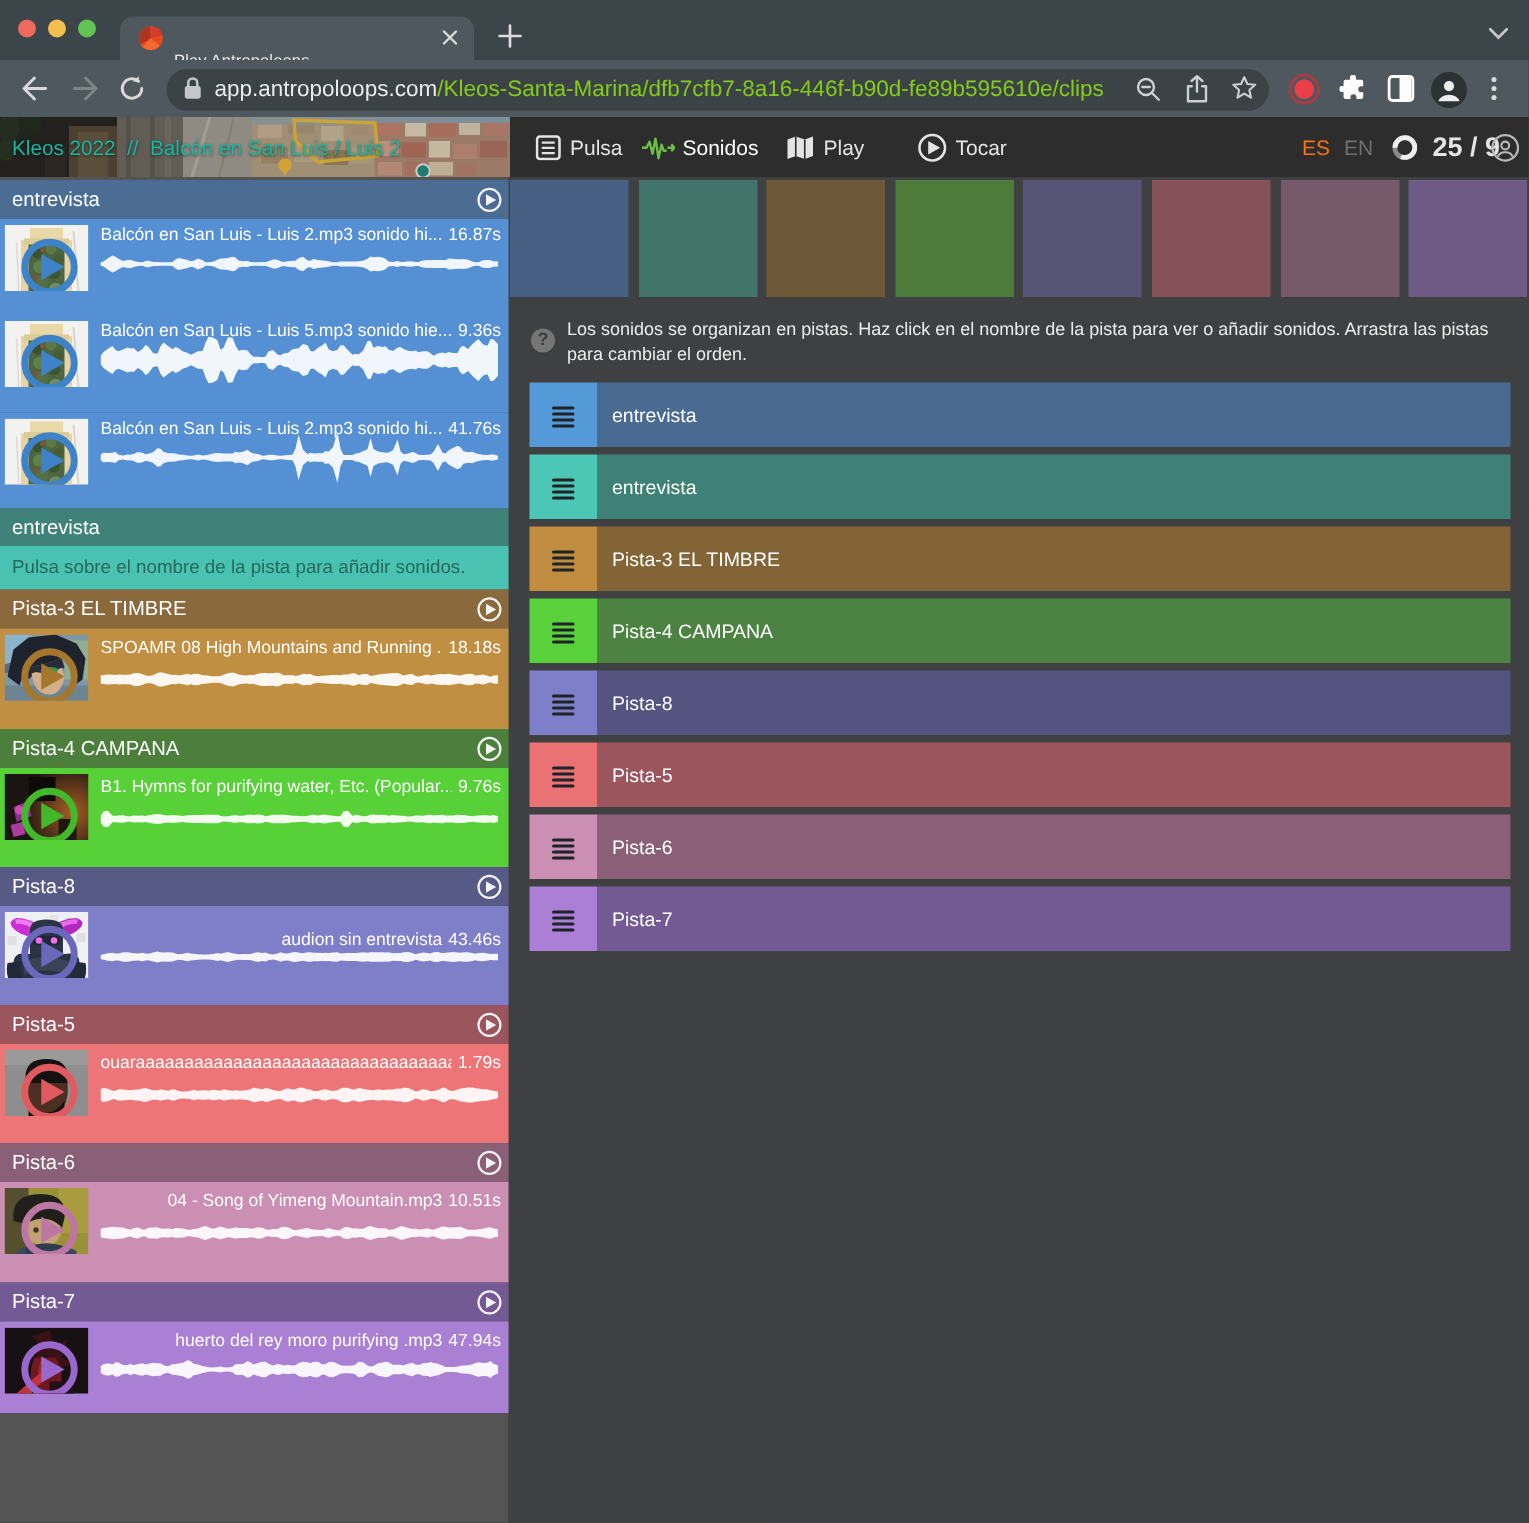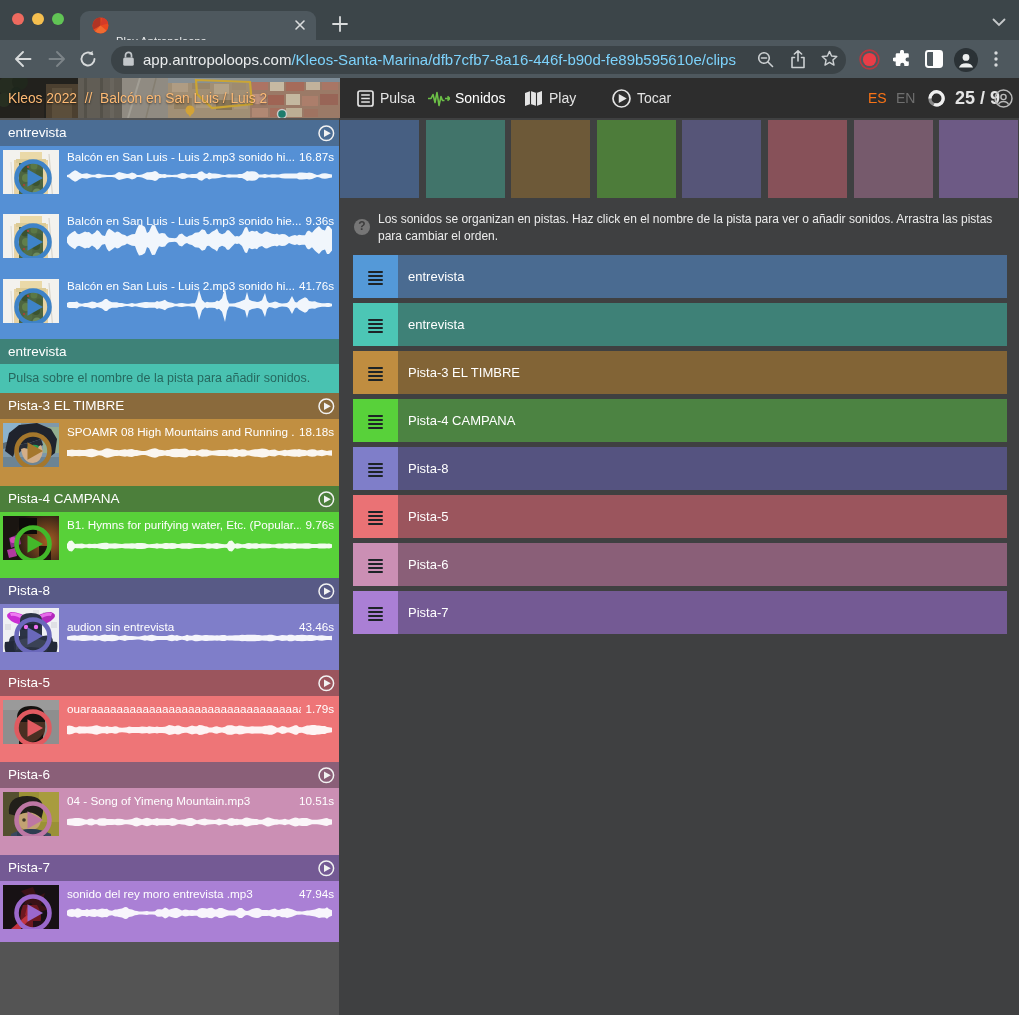--- a/index.html
+++ b/index.html
@@ -6,32 +6,32 @@
   font-family:"Liberation Sans", sans-serif; }
 .abs { position:absolute; }
 
 #titlebar { position:absolute; left:0; top:0; width:1019px; height:40px; background:#3c4549; }
 .light { position:absolute; top:13px; width:12px; height:12px; border-radius:50%; }
 #tab { position:absolute; left:80px; top:11px; width:236px; height:29px; background:#4e585e; border-radius:9px 9px 0 0; }
 #tabtitle { position:absolute; left:36px; top:24px; font-size:11px; color:#e9ebec; letter-spacing:0.1px; }
 #toolbar { position:absolute; left:0; top:40px; width:1019px; height:38px; background:#4e585e; }
 #urlpill { position:absolute; left:111px; top:46px; width:735px; height:28px; border-radius:14px; background:#3b4347; }
 #urltext { position:absolute; left:143px; top:51px; font-size:15px; color:#e9ebec; white-space:nowrap; }
-#urltext span { color:#7dd3fc;text-align:right; }
+#urltext span { color:#84cc16;text-align:right; }
 
 #apphead { position:absolute; left:0; top:78px; width:1019px; height:40px; background:#2d2d2d; }
 #photostrip { position:absolute; left:0; top:78px; width:340px; height:40px; overflow:hidden; }
-#crumb { position:absolute; left:8px; top:91px; font-size:13.8px; color:#fdba74; text-shadow:0 1px 2px rgba(0,0,0,.6); white-space:nowrap; }
+#crumb { position:absolute; left:8px; top:91px; font-size:13.8px; color:#14b8a6; text-shadow:0 1px 2px rgba(0,0,0,.6); white-space:nowrap; }
 .nav { position:absolute; top:78px; height:40px; display:flex; align-items:center; color:#e4e4e4; font-size:14px; }
 
 #sidebar { position:absolute; left:0; top:118px; width:339px; height:897px; background:#545454; }
 .shead { position:absolute; left:0; width:339px; height:26px; color:#fff; font-size:13.5px; line-height:26px; padding-left:8px; }
 .clip { position:absolute; left:0; width:339px; }
 .thumb { position:absolute; left:3px; top:4px; width:56px; height:44px; overflow:hidden; }
-.ctitle { position:absolute; left:67px; top:5px; right:5px; font-size:11.7px; color:#fff; white-space:nowrap; display:flex; }
+.ctitle { position:absolute; left:67px; top:5px; right:5px; font-size:11.7px; color:#fff; white-space:nowrap; display:flex;text-align:right; }
 .ctitle .nm { flex:1 1 auto; overflow:hidden; margin-right:4px; }
 .ctitle .dur { flex:0 0 auto; }
 .cwave { position:absolute; left:67px; top:20px; }
 
 #main { position:absolute; left:339px; top:118px; width:680px; height:897px; background:#3f4041; }
 .tile { position:absolute; top:120px; width:79px; height:78px; }
 #helpq { position:absolute; left:354px; top:219px; width:16px; height:16px; border-radius:50%; background:#767676; color:#3d3d3d; font-size:12px; font-weight:bold; text-align:center; line-height:15px; }
 #helptext { position:absolute; left:378px; top:211px; width:640px; font-size:12px; line-height:17px; color:#ececec; white-space:nowrap; }
 .row { position:absolute; left:353px; width:654px; height:43px; }
 .rsq { position:absolute; left:0; top:0; width:45px; height:43px; }
@@ -484,21 +484,21 @@
         <rect width="56" height="56" fill="#171114"></rect>
         <path d="M18 6 L30 2 L34 12 L42 8 L38 20 L46 24 L34 28 L28 18 L20 22 L24 12 Z" fill="#3a1216"></path>
         <path d="M20 20 Q14 34 22 48 L34 48 Q42 32 34 20 Z" fill="#6e1820"></path>
         <path d="M24 22 L30 26 L28 34 L22 30 Z" fill="#a22430"></path>
         <path d="M8 44 L24 30 L27 34 L12 50 Z" fill="#c03440"></path>
         <rect x="30" y="36" width="16" height="20" fill="#221018"></rect>
         <circle cx="30" cy="28" r="16.5" fill="none" stroke="#9a68cc" stroke-width="4.6"></circle>
         <path d="M24.5 19.2 L40 28 L24.5 36.8 Z" fill="#9a68cc"></path>
       </svg></div>
     <div class="ctitle" style="top:6px">
-      <div class="nm">sonido del rey moro entrevista .mp3</div>
+      <div class="nm">huerto del rey moro purifying .mp3</div>
       <div class="dur">47.94s</div>
     </div>
     <div class="cwave" style="top:15px">
       <svg width="268" height="34" viewBox="0 -17 268 34" style="display:block">
         <path d="M0,-2.2 L2,-3.5 L5,-4.1 L8,-3.4 L10,-4.8 L12,-4.6 L15,-3.0 L18,-2.9 L20,-3.9 L22,-2.9 L25,-3.7 L28,-4.1 L30,-3.3 L32,-3.8 L35,-4.5 L38,-4.1 L40,-4.2 L42,-2.8 L45,-2.2 L48,-3.5 L50,-3.6 L52,-4.0 L55,-4.5 L58,-6.1 L60,-5.7 L62,-3.9 L65,-3.4 L68,-2.3 L70,-2.0 L72,-1.5 L75,-1.4 L78,-1.7 L80,-2.0 L82,-1.5 L85,-1.4 L88,-1.8 L90,-3.5 L92,-3.7 L95,-3.6 L98,-5.5 L100,-4.8 L102,-3.3 L105,-4.3 L108,-5.1 L110,-5.1 L112,-3.9 L115,-2.6 L118,-3.6 L120,-3.3 L122,-2.7 L125,-3.1 L128,-2.7 L130,-2.8 L132,-4.3 L135,-5.1 L138,-4.8 L140,-4.2 L142,-5.1 L145,-5.2 L148,-3.4 L150,-3.7 L152,-4.9 L155,-5.1 L158,-3.8 L160,-2.9 L162,-2.5 L165,-2.5 L168,-2.6 L170,-3.4 L172,-5.1 L175,-4.9 L178,-2.6 L180,-2.0 L182,-2.4 L185,-4.1 L188,-4.7 L190,-5.1 L192,-4.8 L195,-3.1 L198,-3.1 L200,-3.1 L202,-2.7 L205,-3.8 L208,-4.5 L210,-3.3 L212,-3.0 L215,-4.2 L218,-4.3 L220,-5.0 L222,-4.4 L225,-3.8 L228,-2.6 L230,-1.7 L232,-1.7 L235,-1.6 L238,-1.9 L240,-2.5 L242,-2.6 L245,-2.9 L248,-3.5 L250,-4.3 L252,-4.9 L255,-4.4 L258,-4.5 L260,-5.7 L262,-3.9 L265,-2.7 L265,2.7 L262,3.9 L260,5.7 L258,4.5 L255,4.4 L252,4.9 L250,4.3 L248,3.5 L245,2.9 L242,2.6 L240,2.5 L238,1.9 L235,1.6 L232,1.7 L230,1.7 L228,2.6 L225,3.8 L222,4.4 L220,5.0 L218,4.3 L215,4.2 L212,3.0 L210,3.3 L208,4.5 L205,3.8 L202,2.7 L200,3.1 L198,3.1 L195,3.1 L192,4.8 L190,5.1 L188,4.7 L185,4.1 L182,2.4 L180,2.0 L178,2.6 L175,4.9 L172,5.1 L170,3.4 L168,2.6 L165,2.5 L162,2.5 L160,2.9 L158,3.8 L155,5.1 L152,4.9 L150,3.7 L148,3.4 L145,5.2 L142,5.1 L140,4.2 L138,4.8 L135,5.1 L132,4.3 L130,2.8 L128,2.7 L125,3.1 L122,2.7 L120,3.3 L118,3.6 L115,2.6 L112,3.9 L110,5.1 L108,5.1 L105,4.3 L102,3.3 L100,4.8 L98,5.5 L95,3.6 L92,3.7 L90,3.5 L88,1.8 L85,1.4 L82,1.5 L80,2.0 L78,1.7 L75,1.4 L72,1.5 L70,2.0 L68,2.3 L65,3.4 L62,3.9 L60,5.7 L58,6.1 L55,4.5 L52,4.0 L50,3.6 L48,3.5 L45,2.2 L42,2.8 L40,4.2 L38,4.1 L35,4.5 L32,3.8 L30,3.3 L28,4.1 L25,3.7 L22,2.9 L20,3.9 L18,2.9 L15,3.0 L12,4.6 L10,4.8 L8,3.4 L5,4.1 L2,3.5 L0,2.2 Z" fill="#fff" fill-opacity="0.92"></path>
       </svg>
     </div>
   </div>
 <div class="tile" style="left:340.0px;background:#475f82"></div>
 <div class="tile" style="left:425.6px;background:#41746a"></div>

